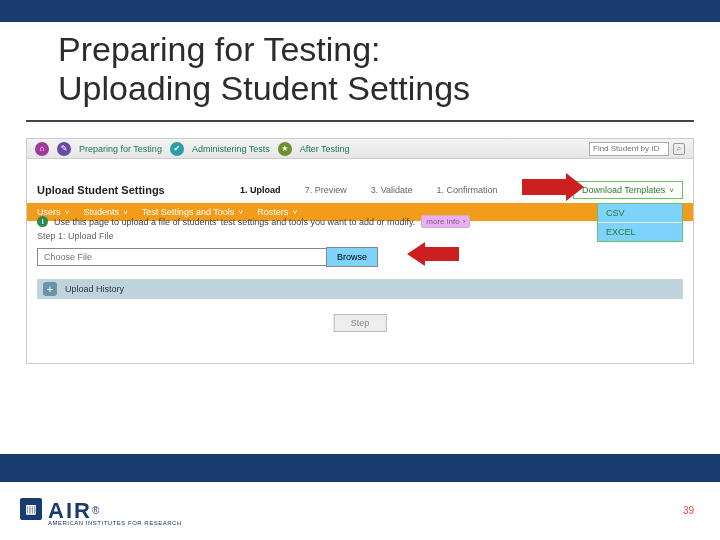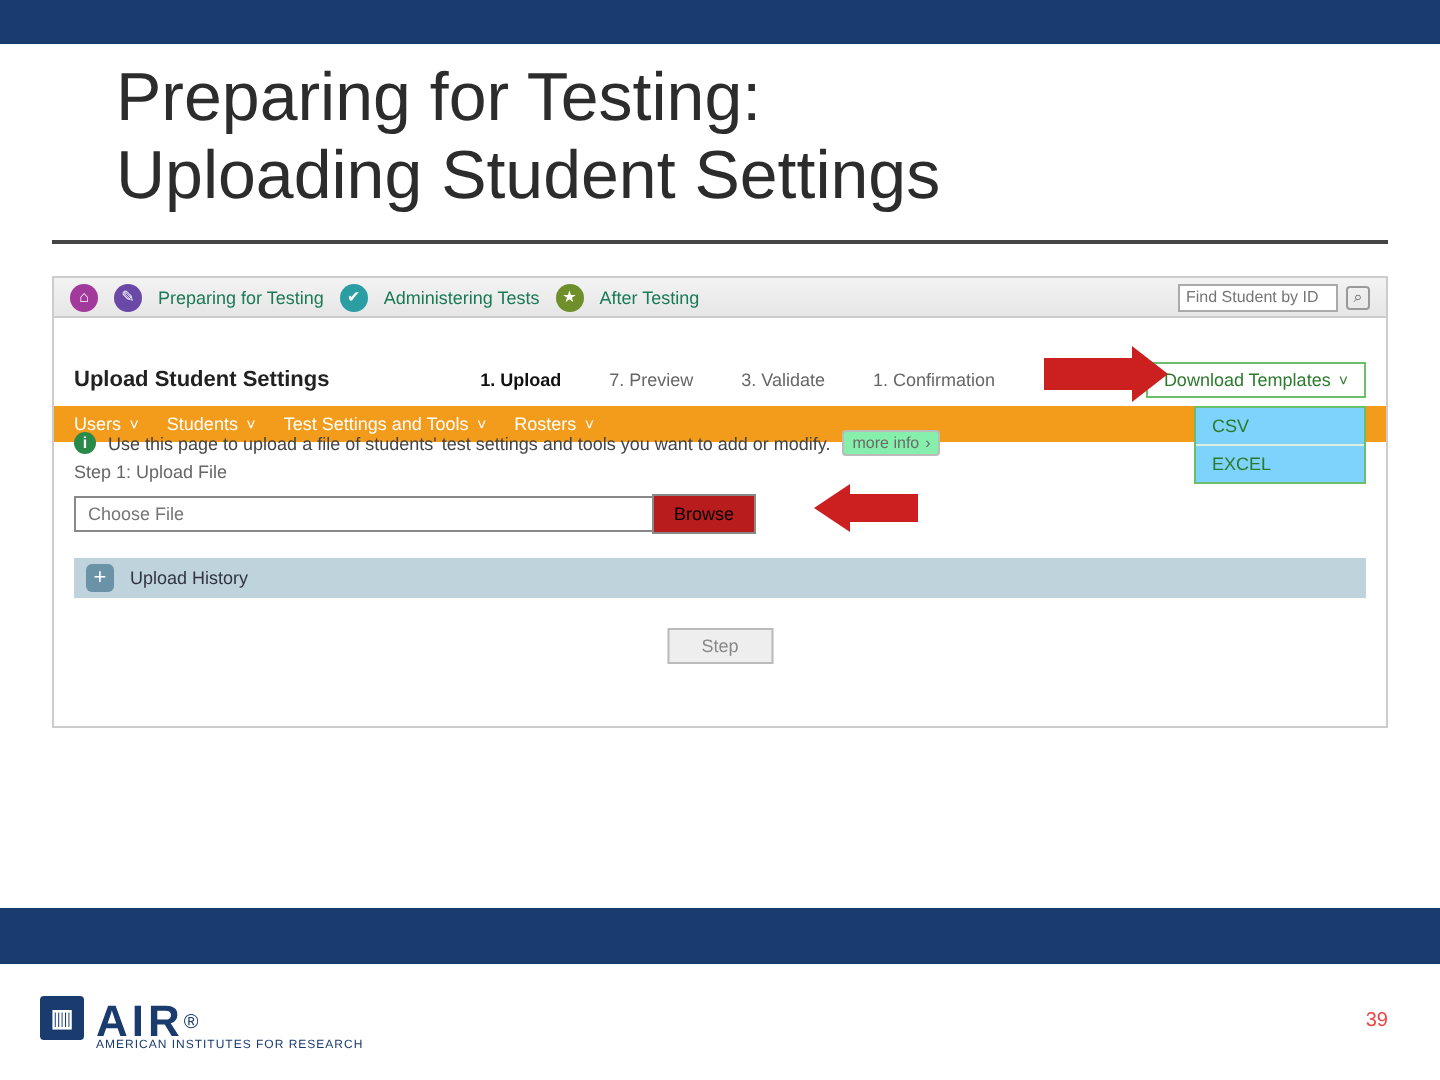--- a/index.html
+++ b/index.html
@@ -104,36 +104,36 @@
   .infoline {
     position:absolute; top:76px; left:10px;
     display:flex; align-items:center; gap:6px;
     font-size:9px; color:#444;
   }
   .infoline .info-ico {
     width:11px;height:11px;border-radius:50%;background:#2a8a4a;color:#fff;
     display:flex;align-items:center;justify-content:center;font-size:8px;font-weight:bold;
   }
   .infoline .more {
-    border:1px solid #bbb; background:#86efac; padding:1px 4px; font-size:8px; color:#6a6a6a;
+    border:1px solid #bbb; background:#f0abfc; padding:1px 4px; font-size:8px; color:#6a6a6a;
     display:inline-flex; align-items:center; gap:3px; border-radius:2px;
   }
   .steplabel {
     position:absolute; top:92px; left:10px; font-size:9px; color:#666;
   }
   
   .choosefile {
     position:absolute; top:108px; left:10px; right:10px;
     display:flex; align-items:center; gap:0;
   }
   .choosefile input {
     flex: 0 0 290px; height:18px; border:1px solid #888; font-size:9px; padding:0 6px;
   }
   .choosefile .browse {
-    height:20px; padding:0 10px; border:1px solid #888; background:#b91c1c; font-size:9px; cursor:pointer; margin-left:-1px;
+    height:20px; padding:0 10px; border:1px solid #888; background:#7dd3fc; font-size:9px; cursor:pointer; margin-left:-1px;
   }
   
   .historybar {
     position:absolute; top:140px; left:10px; right:10px; height:20px;
     background:#bfd3dd; display:flex; align-items:center; gap:8px; padding:0 6px;
     font-size:9px; color:#334;
   }
   .plus {
     width:14px;height:14px;background:#6a93a8;color:#fff;border-radius:3px;
     display:flex;align-items:center;justify-content:center;font-size:11px;line-height:1;

